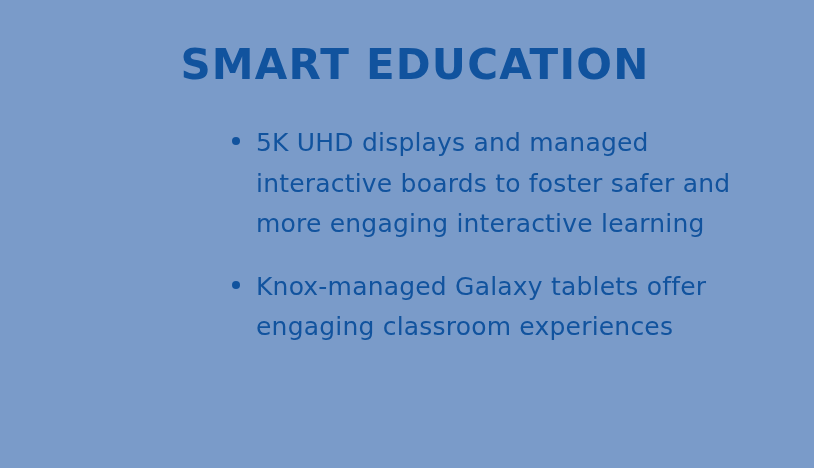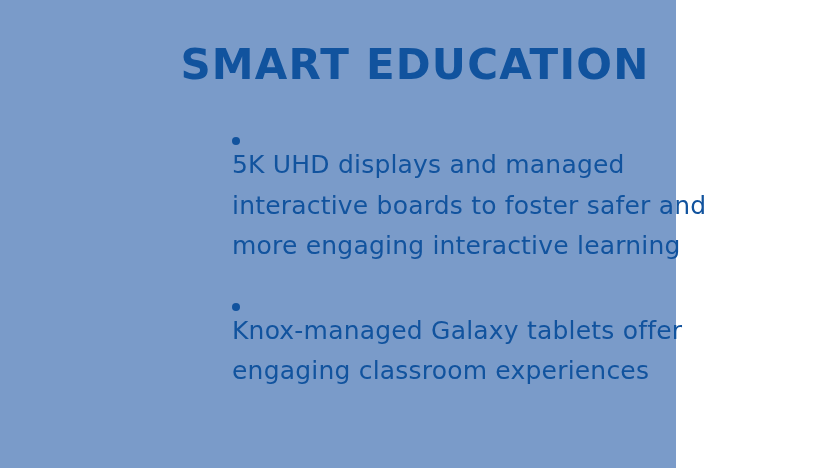--- a/index.html
+++ b/index.html
@@ -7,21 +7,21 @@
     padding: 0;
   }
   body {
     width: 830px;
     height: 468px;
     overflow: hidden;
     font-family: "DejaVu Sans", sans-serif;
   }
   .slide {
     position: relative;
-    width: 676px;
+    width: 814px;
     height: 468px;
     background: #7a9bc9;
     box-sizing: border-box;
   }
   .title {
     position: absolute;
     left: 0;
     top: 42px;
     width: 830px;
     text-align: center;
@@ -36,21 +36,20 @@
   .bullets {
     position: absolute;
     left: 232px;
     top: 123px;
     width: 540px;
   }
   .bullet-row {
     display: flex;
     align-items: flex-start;
     margin-bottom: 22px;
-    flex-direction: column;
   }
   .bullet-dot {
     flex: 0 0 auto;
     width: 8px;
     height: 8px;
     border-radius: 50%;
     background: #11539e;
     margin-right: 16px;
     margin-top: 14px;
   }

